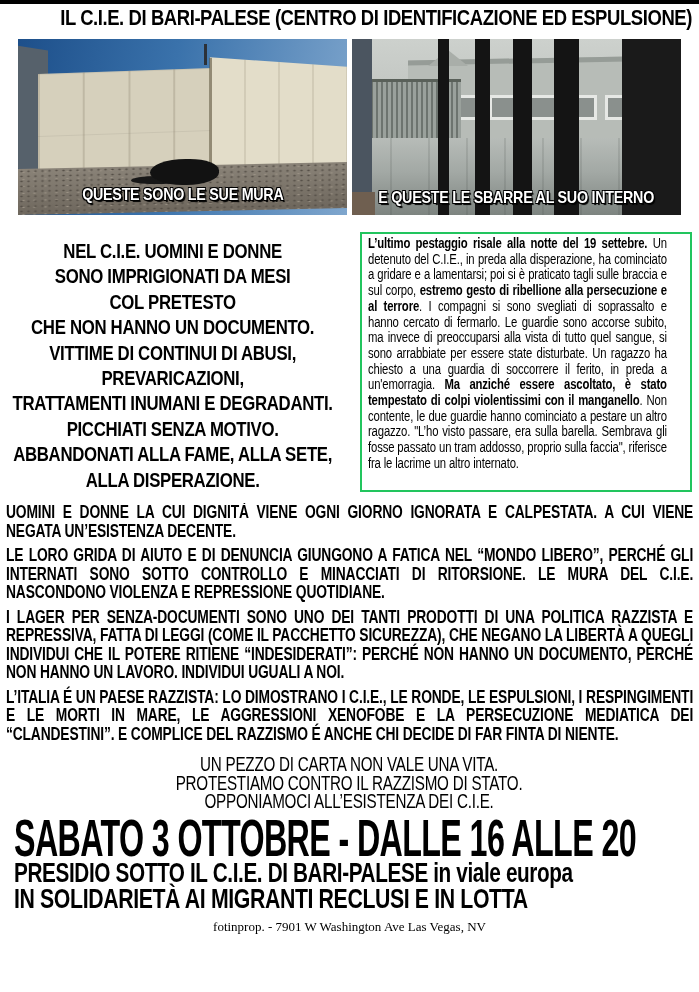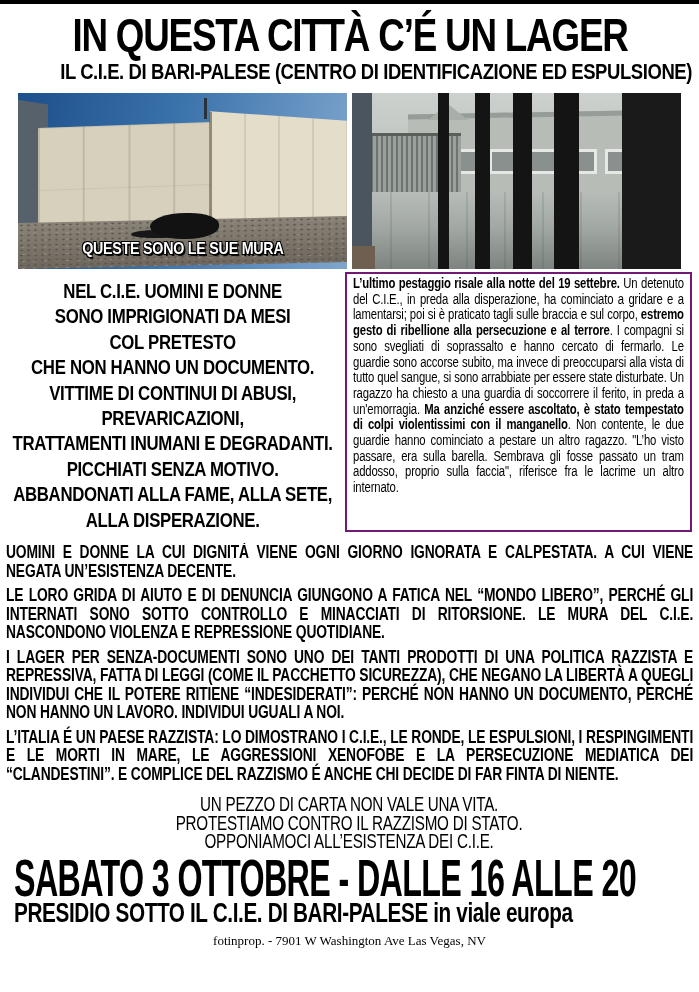--- a/index.html
+++ b/index.html
@@ -60,24 +60,24 @@
             background:linear-gradient(#b7bcb8 0%,#a2a8a4 45%,#7d8480 100%);
             background-image:repeating-linear-gradient(90deg,rgba(60,65,62,.14) 0 2px,transparent 2px 38px),
             linear-gradient(#b7bcb8 0%,#a2a8a4 45%,#7d8480 100%);}
   .rp-sliver{position:absolute;left:0;top:0;width:6%;height:100%;background:#4b5560;}
   .rp-dirt{position:absolute;left:0;bottom:0;width:7%;height:13%;background:#6f5f50;}
   .rp-bar{position:absolute;top:0;height:100%;background:#141414;}
   .rp-b1{left:26%;width:3.6%;} .rp-b2{left:37.5%;width:4.3%;} .rp-b3{left:49%;width:5.6%;}
   .rp-b4{left:61.5%;width:7.5%;} .rp-b5{left:82%;width:18%;background:#1a1a1a;}
 
   
-  .columns{display:flex;margin-top:3px;padding:0 7px 0 0;gap:0;}
+  .columns{display:flex;margin-top:17px;padding:0 7px 0 0;gap:15px;}
   .leftcol{width:345px;font-weight:bold;font-size:21px;line-height:25.4px;text-align:center;
            padding-top:6px;letter-spacing:-0.4px;}
-  .box{flex:1;border:2px solid #701a75;padding:2px 6px 2px 6px;overflow:hidden;}
+  .box{flex:1;border:2px solid #22c55e;padding:2px 23px 2px 6px;overflow:hidden;}
   .boxtext{font-size:14px;line-height:15.7px;letter-spacing:-0.2px;}
   .boxtext .b{font-weight:bold;}
 
   
   .paras{padding:0 6px;margin-top:11px;overflow:hidden;}
   .paras p{font-size:17.5px;font-weight:bold;line-height:18.5px;letter-spacing:-0.2px;margin:0 0 6px;}
 
   .slogans{text-align:center;font-weight:normal;font-size:19.5px;line-height:18.5px;margin-top:6px;letter-spacing:-0.3px;}
 
   .event{padding:0 14px;margin-top:5px;}
@@ -86,21 +86,20 @@
   .ev3{font-size:28px;font-weight:bold;line-height:26px;letter-spacing:-0.5px;}
 
   .footer{text-align:center;font-family:"Liberation Serif",serif;font-size:13px;margin-top:7px;}
 </style>
 </head>
 <body>
 
 <div class="page">
   <div class="toprule"></div>
 
-  <h1><span class="sqi f80">IN QUESTA CITTÀ C’É UN LAGER</span></h1>
   <h2><span class="sqi f84">IL C.I.E. DI BARI-PALESE (CENTRO DI IDENTIFICAZIONE ED ESPULSIONE)</span></h2>
 
   <div class="photos">
     <figure class="photo">
       <div class="lp-sky"></div>
       <div class="lp-wallfar"></div>
       <div class="lp-walll"></div>
       <div class="lp-wallr"></div>
       <div class="lp-corner"></div>
       <div class="lp-pole"></div>
@@ -122,20 +121,21 @@
       </div>
       <div class="rp-fence"></div>
       <div class="rp-floor"></div>
       <div class="rp-sliver"></div>
       <div class="rp-dirt"></div>
       <div class="rp-bar rp-b1"></div>
       <div class="rp-bar rp-b2"></div>
       <div class="rp-bar rp-b3"></div>
       <div class="rp-bar rp-b4"></div>
       <div class="rp-bar rp-b5"></div>
+      <figcaption class="caption cap-r"><span class="sqi f84">E QUESTE LE SBARRE AL SUO INTERNO</span></figcaption>
     </figure>
   </div>
 
   <div class="columns">
     <div class="leftcol">
       <div class="sqc80 prelines">NEL C.I.E. UOMINI E DONNE
 SONO IMPRIGIONATI DA MESI
 COL PRETESTO
 CHE NON HANNO UN DOCUMENTO.
 VITTIME DI CONTINUI DI ABUSI,
@@ -159,16 +159,17 @@
 
   <div class="slogans">
     <div class="sqc78 prelines">UN PEZZO DI CARTA NON VALE UNA VITA.
 PROTESTIAMO CONTRO IL RAZZISMO DI STATO.
 OPPONIAMOCI ALL’ESISTENZA DEI C.I.E.</div>
   </div>
 
   <div class="event">
     <div class="ev1"><span class="sqiL f62">SABATO 3 OTTOBRE - DALLE 16 ALLE 20</span></div>
     <div class="ev2"><span class="sqiL f74">PRESIDIO SOTTO IL C.I.E. DI BARI-PALESE in viale europa</span></div>
+    <div class="ev3"><span class="sqiL f76">IN SOLIDARIETÀ AI MIGRANTI RECLUSI E IN LOTTA</span></div>
   </div>
 
   <div class="footer">fotinprop. - 7901 W Washington Ave Las Vegas, NV</div>
 </div>
 
 </body></html>

